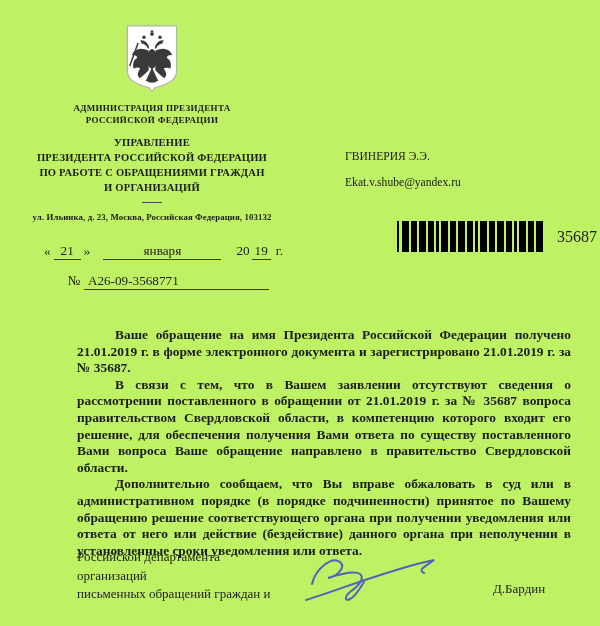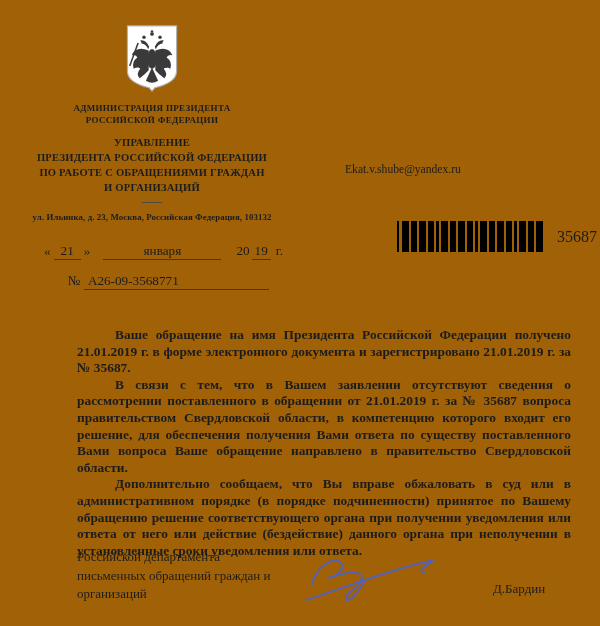--- a/index.html
+++ b/index.html
@@ -1,17 +1,17 @@
 <!DOCTYPE html>
 <html><head>
 <meta charset="utf-8">
 <style>
   html,body { margin:0; padding:0; background:#ffffff; }
   .page {
-    position:relative; width:600px; height:626px; background:#a16207;
+    position:relative; width:600px; height:626px; background:#bef264;
     font-family:"Liberation Serif","DejaVu Serif",serif; color:#1c1c1c;
     overflow:hidden;
   }
   
   .letterhead { position:absolute; left:8px; top:24px; width:288px; text-align:center; }
   .emblem { display:inline-block; }
   .org-small { margin-top:7px; font-size:9px; line-height:11.5px; letter-spacing:0.3px; font-weight:600; }
   .division { margin-top:9px; font-weight:bold; font-size:10.6px; line-height:15px; letter-spacing:0.2px; }
   .rule { width:20px; border:0; border-top:1.4px solid #4a4a4a; margin:7px auto 0; }
   .address { margin-top:9px; font-size:8.8px; letter-spacing:0.1px;font-weight:bold; }
@@ -72,20 +72,21 @@
       <div>УПРАВЛЕНИЕ</div>
       <div>ПРЕЗИДЕНТА РОССИЙСКОЙ ФЕДЕРАЦИИ</div>
       <div>ПО РАБОТЕ С ОБРАЩЕНИЯМИ ГРАЖДАН</div>
       <div>И ОРГАНИЗАЦИЙ</div>
     </div>
     <hr class="rule">
     <div class="address">ул. Ильинка, д. 23, Москва, Российская Федерация, 103132</div>
   </div>
 
   <div class="recipient">
+    <div>ГВИНЕРИЯ Э.Э.</div>
     <div class="email">Ekat.v.shube@yandex.ru</div>
   </div>
 
   <div class="barcode-wrap">
     <svg width="148" height="31" viewBox="0 0 148 31">
       <g fill="#000000">
         <rect x="0" y="0" width="2" height="31"></rect>
         <rect x="5" y="0" width="7" height="31"></rect>
         <rect x="14" y="0" width="6" height="31"></rect>
         <rect x="22" y="0" width="7" height="31"></rect>
@@ -125,22 +126,22 @@
   </div>
 
   <div class="body-text">
     <p>Ваше обращение на имя Президента Российской Федерации получено 21.01.2019 г. в форме электронного документа и зарегистрировано 21.01.2019 г. за № 35687.</p>
     <p>В связи с тем, что в Вашем заявлении отсутствуют сведения о рассмотрении поставленного в обращении от 21.01.2019 г. за № 35687 вопроса правительством Свердловской области, в компетенцию которого входит его решение, для обеспечения получения Вами ответа по существу поставленного Вами вопроса Ваше обращение направлено в правительство Свердловской области.</p>
     <p>Дополнительно сообщаем, что Вы вправе обжаловать в суд или в административном порядке (в порядке подчиненности) принятое по Вашему обращению решение соответствующего органа при получении уведомления или ответа от него или действие (бездействие) данного органа при неполучении в установленные сроки уведомления или ответа.</p>
   </div>
 
   <div class="sign-title">
     <div>Российской департамента</div>
+    <div>организаций</div>
     <div>письменных обращений граждан и</div>
-    <div>организаций</div>
   </div>
 
   <div class="signature">
     <svg width="160" height="70" viewBox="0 0 160 70">
       <g fill="none" stroke="#5560b8" stroke-width="2" stroke-linecap="round">
         <path d="M14 48 C18 32 34 20 42 26 C48 31 40 40 30 42 C42 38 56 34 62 38 C68 43 58 52 52 56 C47 60 46 66 52 63 C58 60 62 52 66 46"></path>
         <path d="M8 64 C40 54 96 32 136 24 C128 30 119 34 126 37"></path>
       </g>
     </svg>
   </div>

